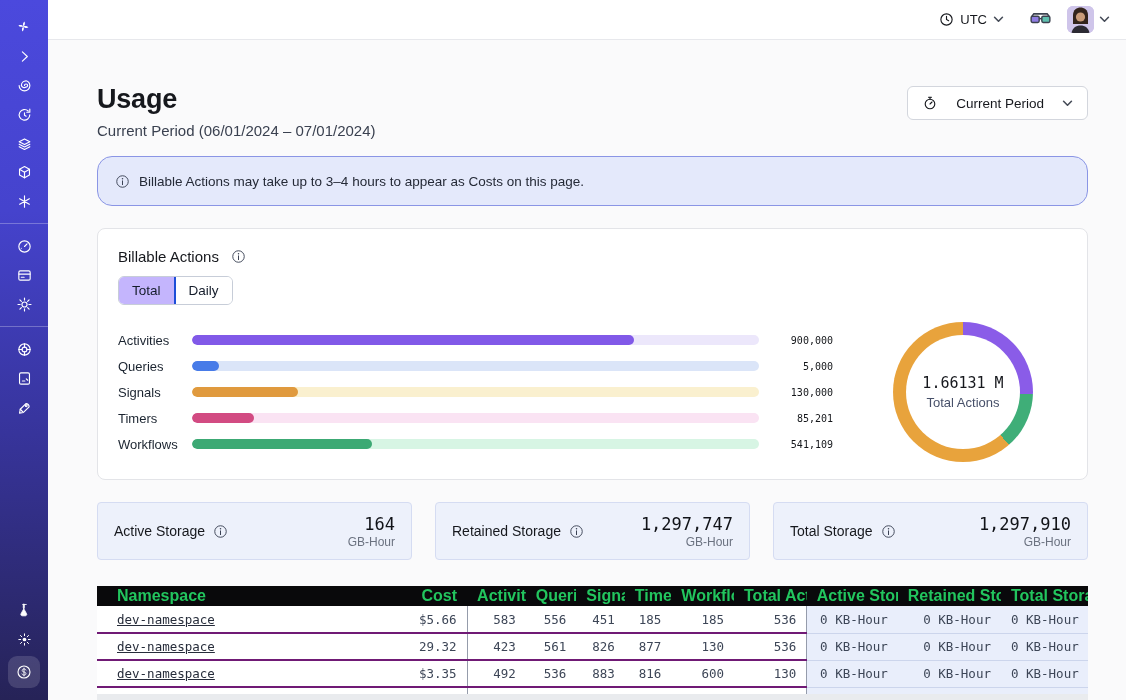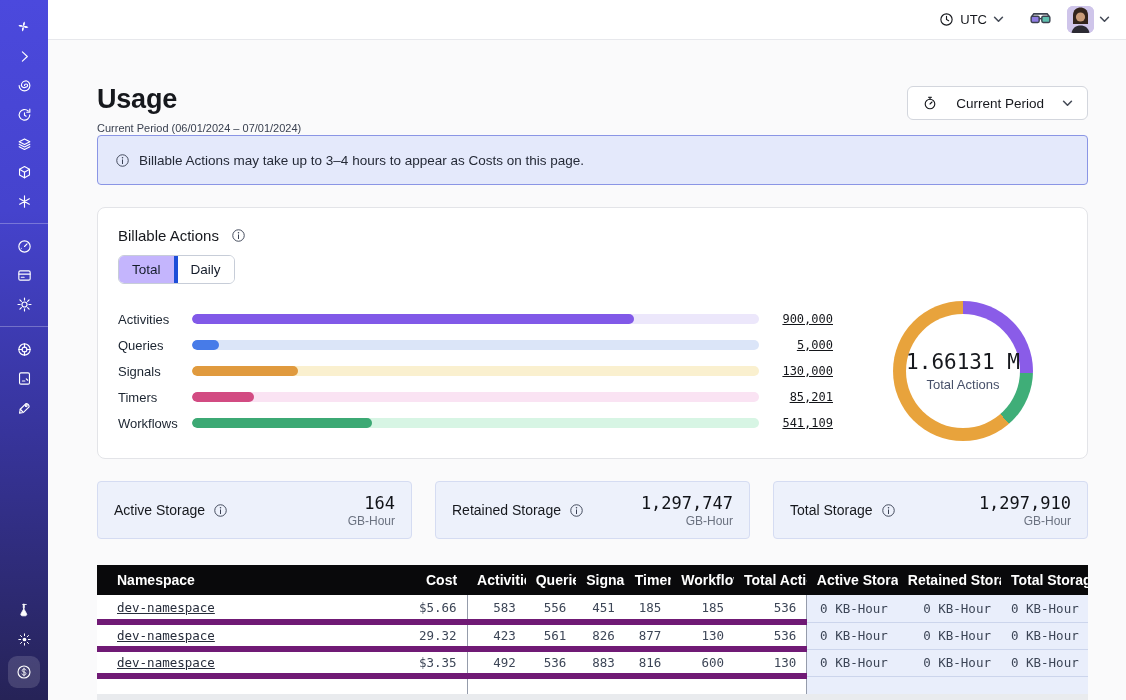--- a/index.html
+++ b/index.html
@@ -33,78 +33,78 @@
   .chev polyline { fill:none; stroke:#454b57; stroke-width:1.8; stroke-linecap:round; stroke-linejoin:round; }
   .glasses { margin:0 10px 0 14px; cursor:pointer; display:flex; }
   .avatar-wrap { display:flex; align-items:center; gap:5px; cursor:pointer; }
   .avatar { width:27px; height:27px; border-radius:6px; overflow:hidden; background:#cfc5ea; }
 
   
   .main { flex:1; height:660px; display:flex; flex-direction:column;
     padding:44px 38px 0 49px; min-width:0; }
   .page-head { display:flex; justify-content:space-between; align-items:flex-start; }
   .page-title { font-size:27px; font-weight:600; color:#16181d; letter-spacing:-.2px; }
-  .page-sub { font-size:11px; color:#3a4150; margin-top:7px; }
+  .page-sub { font-size:15px; color:#3a4150; margin-top:7px; }
   .period-btn { display:flex; align-items:center; gap:18px; background:#fff;
     border:1px solid #d3d6dd; border-radius:6px; padding:8px 14px; font-size:13.5px;
     color:#16181d; cursor:pointer; margin-top:2px; }
   .period-btn svg.sw { width:16px; height:16px; stroke:#16181d; fill:none; stroke-width:1.7;
     stroke-linecap:round; }
 
-  .banner { margin-top:1px; height:50px; background:#e4e9fb; border:1px solid #8a95e5;
-    border-radius:4px; display:flex; align-items:center; padding:0 17px; gap:9px;
+  .banner { margin-top:17px; height:50px; background:#e4e9fb; border:1px solid #8a95e5;
+    border-radius:15px; display:flex; align-items:center; padding:0 17px; gap:9px;
     font-size:13.5px; color:#252a37; flex:0 0 auto; }
   .info-ic { width:15px; height:15px; flex:0 0 auto; cursor:pointer; }
   .info-ic circle.o { fill:none; stroke:#3a4153; stroke-width:1.5; }
   .info-ic line { stroke:#3a4153; stroke-width:1.6; stroke-linecap:round; }
   .info-ic circle.d { fill:#3a4153; stroke:none; }
 
   .card { margin-top:22px; background:#fff; border:1px solid #e3e4e8; border-radius:8px;
     padding:19px 20px 17px; flex:0 0 auto; }
   .card-title-row { display:flex; align-items:center; gap:12px; font-size:15px; color:#16181d;
     font-weight:500; }
   .tabs { display:inline-flex; border:1px solid #c7cdd8; border-radius:6px; overflow:hidden;
     margin-top:11px; }
   .tab { padding:6px 13px; font-size:13.5px; color:#141c2a; background:#fff; cursor:pointer; }
-  .tab + .tab { border-left:4px solid #1d4ed8; }
+  .tab + .tab { border-left:2px solid #1d4ed8; }
   .tab.active { background:#c4b5fd; }
 
   .chart-area { display:flex; align-items:center; margin-top:17px; }
   .bars { flex:1; min-width:0; padding-right:26px; }
   .bar-row { display:flex; align-items:center; height:26px; }
   .bar-label { width:74px; flex:0 0 74px; font-size:13px; color:#1b2430; }
   .bar-track { flex:1; height:10px; border-radius:5px; position:relative; overflow:hidden; }
   .bar-fill { position:absolute; left:0; top:0; bottom:0; border-radius:5px; }
   .bar-value { width:74px; flex:0 0 74px; text-align:right;
-    font-family:"DejaVu Sans Mono", monospace; font-size:12px; color:#14161a;text-decoration:underline; }
+    font-family:"DejaVu Sans Mono", monospace; font-size:10px; color:#14161a; }
 
   .donut-wrap { flex:0 0 208px; display:flex; align-items:center; justify-content:center; }
   .donut { width:140px; height:140px; border-radius:50%; position:relative; }
   .donut-hole { position:absolute; inset:13px; background:#fff; border-radius:50%;
     display:flex; flex-direction:column; align-items:center; justify-content:center; gap:3px; }
-  .donut-total { font-family:"DejaVu Sans Mono", monospace; font-size:21px; color:#16181d; }
+  .donut-total { font-family:"DejaVu Sans Mono", monospace; font-size:15px; color:#16181d; }
   .donut-cap { font-size:13px; color:#475069; }
 
   .storage-row { display:flex; gap:23px; margin-top:22px; flex:0 0 auto; }
   .storage-card { flex:1; height:58px; background:#edf1fb; border:1px solid #d5dcf2;
     border-radius:4px; display:flex; align-items:center; justify-content:space-between;
     padding:0 16px; }
   .storage-label { display:flex; align-items:center; gap:8px; font-size:14px; color:#16181d; }
   .storage-val-col { text-align:right; }
   .storage-value { font-family:"DejaVu Sans Mono", monospace; font-size:17px; color:#111318; }
   .storage-unit { font-size:12px; color:#6b7280; margin-top:1px; }
 
   .table-wrap { flex:1 1 auto; margin-top:26px; position:relative; overflow:hidden;
     min-height:0; }
   table { width:100%; border-collapse:collapse; table-layout:fixed; }
-  thead th { background:#09090b; color:#ffffff; font-size:14px; font-weight:600;
-    height:30px; padding:0 10px; text-align:right; white-space:nowrap; overflow:hidden; }
+  thead th { background:#09090b; color:#22c55e; font-size:16px; font-weight:600;
+    height:20px; padding:0 10px; text-align:right; white-space:nowrap; overflow:hidden; }
   thead th.left { text-align:left; padding-left:20px; }
   tbody td { height:27px; padding:0 10px; font-family:"DejaVu Sans Mono", monospace;
-    font-size:12.5px; color:#3d4657; text-align:right; border-bottom:6px solid #701a75;
+    font-size:12.5px; color:#3d4657; text-align:right; border-bottom:2px solid #701a75;
     background:#fff; white-space:nowrap; overflow:hidden; }
   tbody td.left { text-align:left; padding-left:20px; }
   tbody td a { color:#262c3a; text-decoration:underline; cursor:pointer; }
   tbody td.b-act { border-left:1px solid #959cab; }
   tbody td.store { background:#e9eefb; border-bottom:1px solid #ccd5ec; }
   tbody td.b-store { border-left:1px solid #959cab; }
   .hscroll { position:absolute; left:0; right:0; bottom:0; height:6px; background:#e9ebee;
     cursor:pointer; }
 </style>
 </head>

